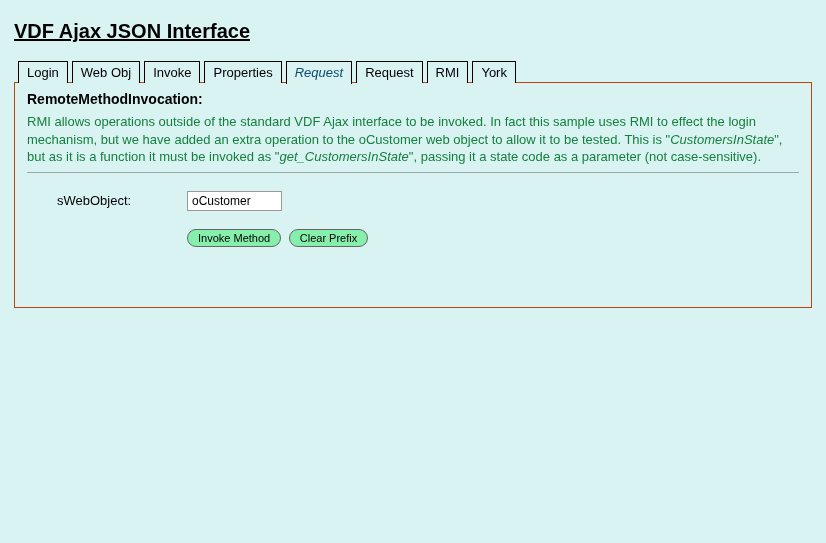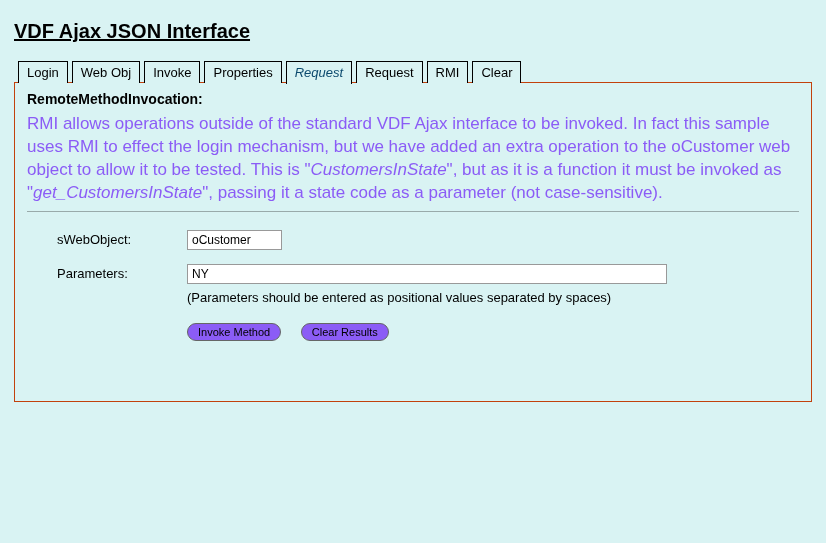--- a/index.html
+++ b/index.html
@@ -47,22 +47,22 @@
       padding: 8px 12px 18px 12px;
       position: relative;
       z-index: 1;
     }
     .panel-title {
       font-weight: bold;
       font-size: 14px;
       margin-bottom: 6px;
     }
     .desc {
-      color: #8b5cf6;
-      font-size: 17px;
+      color: #15803d;
+      font-size: 13px;
       line-height: 1.35;
       margin-bottom: 0;
     }
     .desc em { font-style: italic; }
     hr {
       border: none;
       border-top: 1px solid #9aa;
       margin: 6px 0 18px 0;
     }
     .form {
@@ -92,75 +92,68 @@
     .inp-med { width: 150px; }
     .inp-wide { width: 480px; }
     .hint {
       margin-top: 6px;
       font-size: 13px;
       max-width: 520px;
     }
     .btns { margin-top: 4px; margin-bottom: 14px; }
     button.pill {
       border: 1px solid #666;
-      background: #8b5cf6;
+      background: #86efac;
       border-radius: 10px;
       padding: 2px 10px;
       font-size: 11px;
       font-family: inherit;
       cursor: pointer;
-      margin-right: 16px;
+      margin-right: 4px;
     }
   </style>
 </head>
 <body>
 
 <h1>VDF Ajax JSON Interface</h1>
 
 <div class="tabs">
   <div class="tab">Login</div>
   <div class="tab">Web Obj</div>
   <div class="tab">Invoke</div>
   <div class="tab">Properties</div>
   <div class="tab active">Request</div>
   <div class="tab">Request</div>
   <div class="tab">RMI</div>
-  <div class="tab">Clear</div>
+  <div class="tab">York</div>
 </div>
 
 <div class="panel">
   <div class="panel-title">RemoteMethodInvocation:</div>
   <div class="desc">
     <span>RMI allows operations outside of the standard VDF Ajax interface to be invoked. In fact this sample uses RMI to effect the login mechanism, but we have added an extra operation to the oCustomer web object to allow it to be tested. This is "</span><em>CustomersInState</em><span>", but as it is a function it must be invoked as "</span><em>get_CustomersInState</em><span>", passing it a state code as a parameter (not case-sensitive).</span>
   </div>
   <hr>
 
   <div class="form">
 
     <div class="row">
       <div class="lbl">sWebObject:</div>
       <div class="ctl">
         <input type="text" class="inp-small" value="oCustomer" style="">
       </div>
     </div>
 
 
-    <div class="row">
-      <div class="lbl">Parameters:</div>
-      <div class="ctl">
-        <input type="text" class="inp-wide" value="NY" style="">
-        <div class="hint">(Parameters should be entered as positional values separated by spaces)</div>
-      </div>
-    </div>
 
     <div class="row">
       <div class="lbl"></div>
       <div class="ctl btns">
         <button class="pill">Invoke Method</button>
-        <button class="pill">Clear Results</button>
+        <button class="pill">Clear Prefix</button>
       </div>
     </div>
 
     <div class="row">
     </div>
 
   </div>
 </div>
 
 </body></html>

